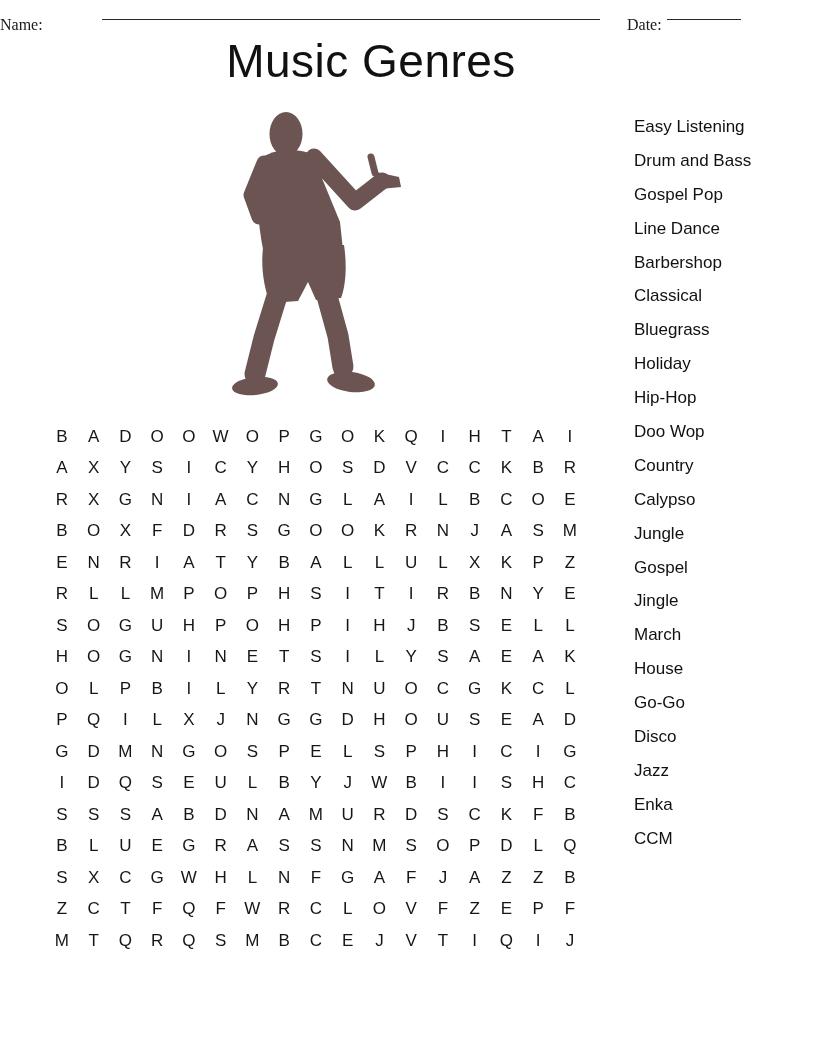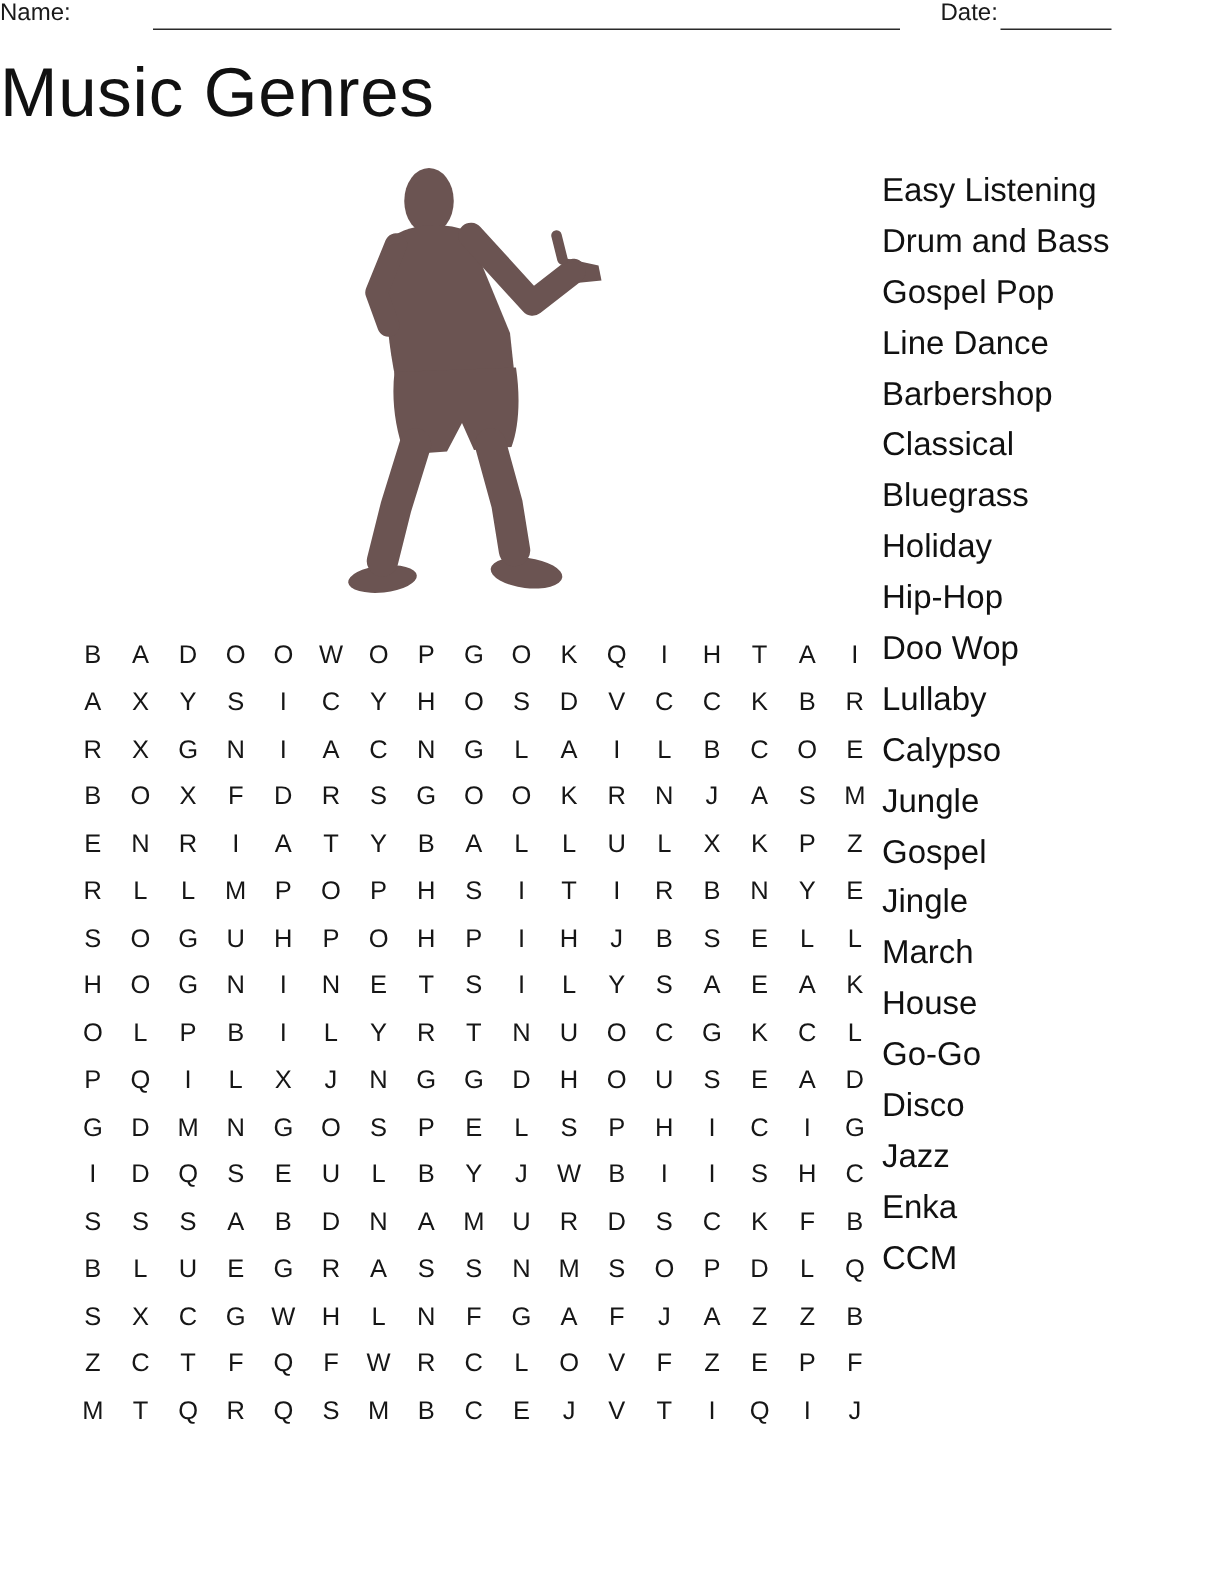--- a/index.html
+++ b/index.html
@@ -4,36 +4,37 @@
 <style>
   html, body { margin: 0; padding: 0; }
   body {
     width: 816px; height: 1056px;
     background: #ffffff;
     color: #1a1a1a;
     font-family: "Liberation Sans", sans-serif;
     position: relative;
     overflow: hidden;
   }
-  .header-label { position: absolute; top: 0; font-size: 16px; color: #1a1a1a; }
+  .header-label { position: absolute; top: 16px; font-size: 16px; color: #1a1a1a; font-family: Liberation Serif, serif; }
   #date-label { left: 627px; }
   .write-line { position: absolute; top: 3px; height: 16px; border-bottom: 1.6px solid #2a2a2a; }
   #name-line { left: 102px; width: 498px; }
   #date-line { left: 667px; width: 74px; }
 
   .title {
     position: absolute; top: 34px; left: 0; width: 742px;
+    text-align: center;
     font-size: 46px;
     letter-spacing: 0.5px;
     color: #111111;
   }
 
   .silhouette { position: absolute; left: 230px; top: 110px; width: 180px; height: 295px; }
 
-  .word-list { position: absolute; left: 588px; top: 110px; font-size: 22px; color: #111111; }
+  .word-list { position: absolute; left: 634px; top: 110px; font-size: 17px; color: #111111; }
   .word { height: 33.9px; line-height: 33.9px; white-space: nowrap; }
 
   .letter-grid {
     position: absolute; left: 46px; top: 421px;
     display: grid;
     grid-auto-rows: 31.5px;
     font-size: 17px;
     color: #161616;
   }
   .cell {
@@ -74,21 +75,21 @@
     <div class="word">Easy Listening</div>
     <div class="word">Drum and Bass</div>
     <div class="word">Gospel Pop</div>
     <div class="word">Line Dance</div>
     <div class="word">Barbershop</div>
     <div class="word">Classical</div>
     <div class="word">Bluegrass</div>
     <div class="word">Holiday</div>
     <div class="word">Hip-Hop</div>
     <div class="word">Doo Wop</div>
-    <div class="word">Lullaby</div>
+    <div class="word">Country</div>
     <div class="word">Calypso</div>
     <div class="word">Jungle</div>
     <div class="word">Gospel</div>
     <div class="word">Jingle</div>
     <div class="word">March</div>
     <div class="word">House</div>
     <div class="word">Go-Go</div>
     <div class="word">Disco</div>
     <div class="word">Jazz</div>
     <div class="word">Enka</div>

